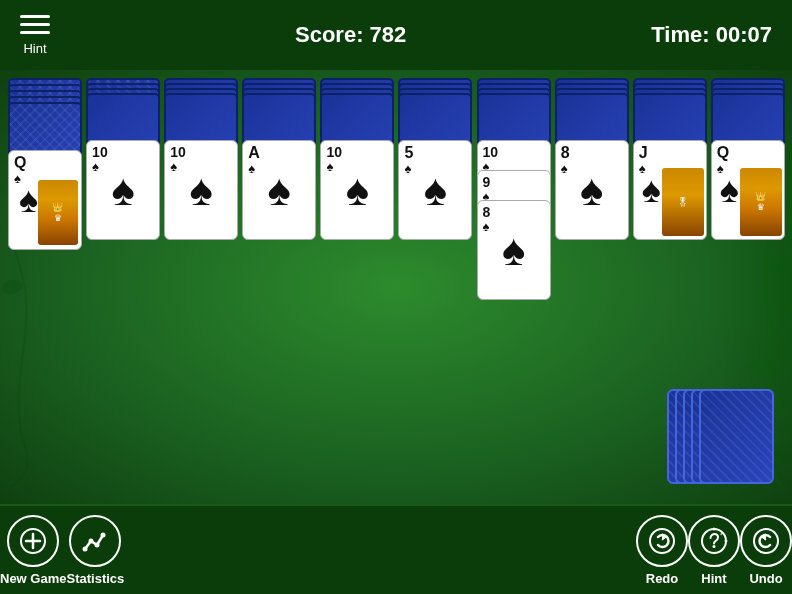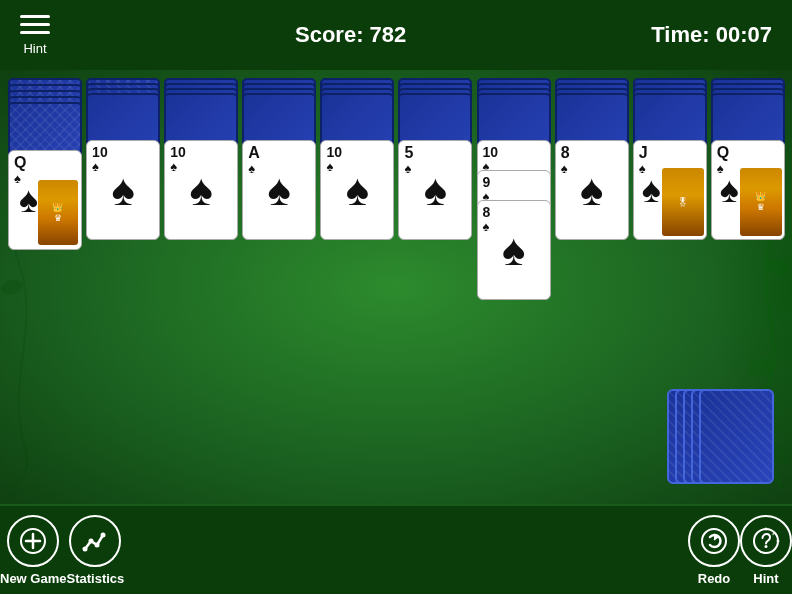--- a/index.html
+++ b/index.html
@@ -508,14 +508,24 @@
         <circle cx="14" cy="19.5" r="1.5" fill="white"></circle>
 
         <line x1="14" y1="1" x2="14" y2="3" stroke="white" stroke-width="1.5" stroke-linecap="round" opacity="0.7"></line>
         <line x1="22" y1="6" x2="21" y2="7.5" stroke="white" stroke-width="1.5" stroke-linecap="round" opacity="0.7"></line>
         <line x1="27" y1="14" x2="25" y2="14" stroke="white" stroke-width="1.5" stroke-linecap="round" opacity="0.7"></line>
       </svg>
     </div>
     <span class="toolbar-label">Hint</span>
   </div>
 
+  <div class="toolbar-btn">
+    <div class="toolbar-icon">
+      <svg width="28" height="28" viewBox="0 0 28 28" fill="none" xmlns="http://www.w3.org/2000/svg">
+        <circle cx="14" cy="14" r="12" stroke="white" stroke-width="2"></circle>
+        <path d="M18,10 A6,6 0 1,0 18,18" stroke="white" stroke-width="2.5" stroke-linecap="round" fill="none"></path>
+        <polyline points="14,7 10,10 14,13" fill="white" stroke="white" stroke-width="1.5" stroke-linejoin="round"></polyline>
+      </svg>
+    </div>
+    <span class="toolbar-label">Undo</span>
+  </div>
 
 </div>
 
 </body></html>

